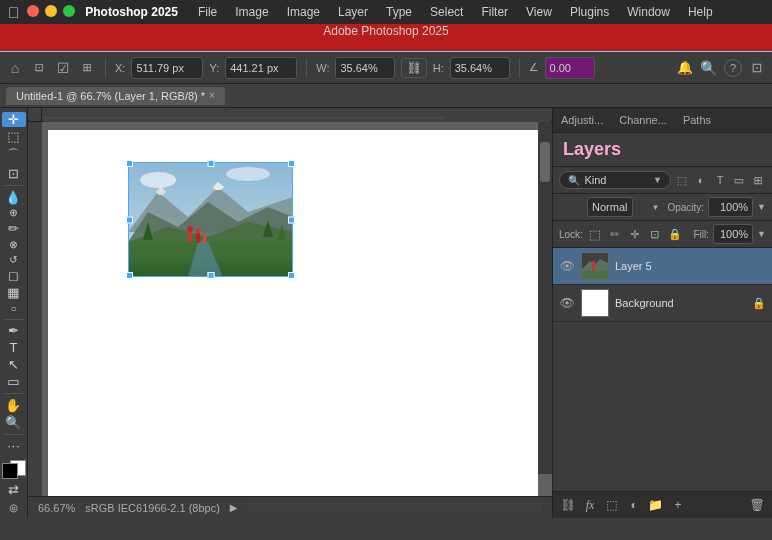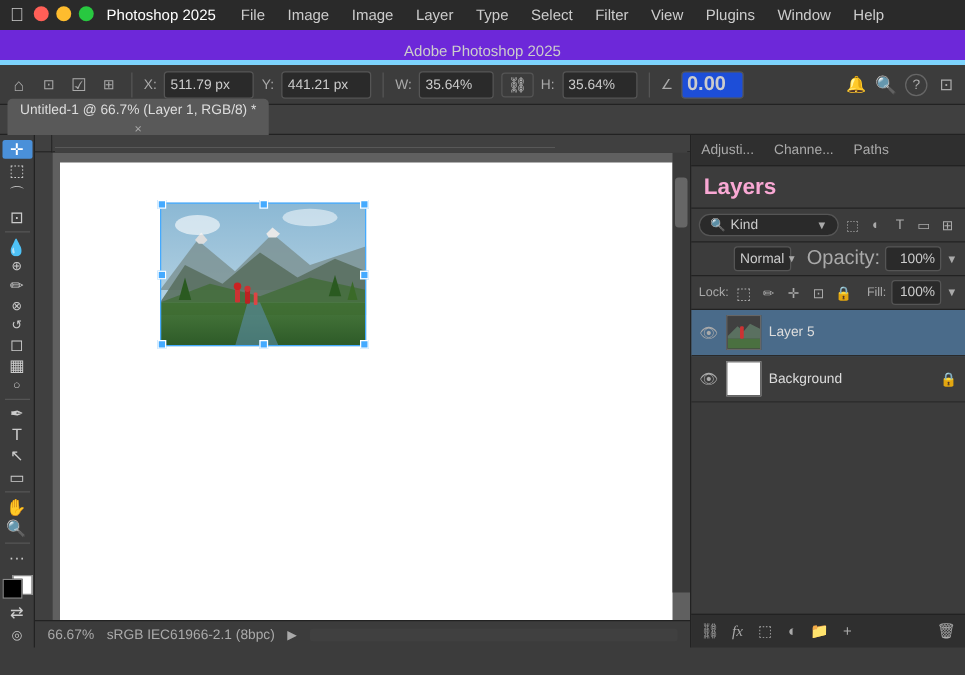--- a/index.html
+++ b/index.html
@@ -1,44 +1,44 @@
 <!DOCTYPE html>
 <html><head>
   <meta charset="utf-8">
   <style>
     * { margin: 0; padding: 0; box-sizing: border-box; }
     body { width: 772px; height: 540px; overflow: hidden; font-family: -apple-system, BlinkMacSystemFont, 'Helvetica Neue', Arial, sans-serif; font-size: 12px; background: #3c3c3c; color: #ccc; user-select: none; }
 
     
     #menubar { display: flex; align-items: center; height: 24px; background: #2a2a2a; padding: 0 8px; gap: 2px; }
-    #menubar .app-name { font-weight: 400; color: #fff; font-size: 12px; margin-right: 10px; }
+    #menubar .app-name { font-weight: 700; color: #fff; font-size: 12px; margin-right: 10px; }
     #menubar .menu-item { padding: 2px 8px; color: #ccc; font-size: 12px; cursor: pointer; border-radius: 3px; }
 
     
     .window-controls { display: flex; gap: 6px; margin-right: 8px; }
     .wc { width: 12px; height: 12px; border-radius: 50%; }
     .wc-red { background: #ff5f57; }
     .wc-yellow { background: #febc2e; }
     .wc-green { background: #28c840; }
 
     
-    #titlebar { height: 28px; background: #6d28d9; display: flex; align-items: flex-end; justify-content: center; border-bottom: 4px solid #7dd3fc; position: relative; }
+    #titlebar { height: 28px; background: #b91c1c; display: flex; align-items: flex-start; justify-content: center; border-bottom: 1px solid #7dd3fc; position: relative; }
     #titlebar .title { color: #ccc; font-size: 12px; }
 
     
     #optionsbar { height: 32px; background: #3c3c3c; border-bottom: 1px solid #222; display: flex; align-items: center; padding: 0 6px; gap: 6px; }
     .opt-icon { width: 18px; height: 18px; display: flex; align-items: center; justify-content: center; color: #aaa; font-size: 14px; }
     .opt-field { background: #2a2a2a; border: 1px solid #555; border-radius: 3px; color: #ccc; font-size: 11px; padding: 2px 4px; width: 70px; height: 22px; }
     .opt-separator { width: 1px; height: 20px; background: #555; margin: 0 3px; }
     .opt-link-btn { background: #3c3c3c; border: 1px solid #555; border-radius: 3px; color: #ccc; padding: 2px 4px; font-size: 10px; cursor: pointer; }
-    .opt-angle { background: #1d4ed8; border: 1px solid #555; border-radius: 3px; color: #ccc; font-size: 16px; padding: 2px 4px; width: 50px; height: 22px; font-weight: bold; }
+    .opt-angle { background: #701a75; border: 1px solid #555; border-radius: 3px; color: #ccc; font-size: 11px; padding: 2px 4px; width: 50px; height: 22px; }
 
     
     #tabbar { height: 24px; background: #404040; border-bottom: 1px solid #222; display: flex; align-items: center; padding: 0 6px; }
-    .tab { display: flex; align-items: center; gap: 4px; background: #595959; border-radius: 4px 4px 0 0; padding: 3px 10px; font-size: 11px; color: #ddd; flex-direction: column; }
+    .tab { display: flex; align-items: center; gap: 4px; background: #595959; border-radius: 4px 4px 0 0; padding: 3px 10px; font-size: 11px; color: #ddd; }
     .tab-close { color: #aaa; cursor: pointer; font-size: 10px; }
 
     
     #main { display: flex; height: calc(540px - 24px - 28px - 32px - 24px - 22px); }
 
     
     #toolbar { width: 28px; background: #3c3c3c; border-right: 1px solid #222; display: flex; flex-direction: column; align-items: center; padding: 4px 0; gap: 2px; overflow: hidden; }
     .tool-btn { width: 24px; height: 24px; display: flex; align-items: center; justify-content: center; color: #ccc; cursor: pointer; border-radius: 2px; font-size: 13px; position: relative; }
     .tool-btn.active { background: #4a90d9; color: #fff; }
     .tool-separator { width: 20px; height: 1px; background: #555; margin: 2px 0; }
@@ -57,21 +57,21 @@
     #layers-panel { flex: 1; display: flex; flex-direction: column; }
     #layers-title { padding: 6px 10px; font-size: 18px; font-weight: 600; color: #f9a8d4; border-bottom: 1px solid #222; }
     #layers-toolbar { display: flex; align-items: center; padding: 4px 6px; gap: 3px; border-bottom: 1px solid #222; }
     .layers-filter { flex: 1; background: #2a2a2a; border: 1px solid #555; border-radius: 10px; padding: 2px 8px; font-size: 11px; color: #ccc; display: flex; align-items: center; gap: 4px; }
     .layers-filter-icon { color: #aaa; font-size: 10px; }
     .layer-filter-icons { display: flex; gap: 3px; }
     .lfi { width: 16px; height: 16px; display: flex; align-items: center; justify-content: center; color: #aaa; font-size: 11px; cursor: pointer; }
 
     #blend-bar { display: flex; align-items: center; padding: 3px 6px; gap: 4px; border-bottom: 1px solid #222; }
     .blend-select { background: #2a2a2a; border: 1px solid #555; border-radius: 3px; color: #ccc; font-size: 11px; padding: 1px 4px; flex: 1; height: 20px; appearance: none; cursor: pointer; }
-    .blend-label { font-size: 16px; color: #aaa; }
+    .blend-label { font-size: 10px; color: #aaa; }
     .blend-value { background: #2a2a2a; border: 1px solid #555; border-radius: 3px; color: #ccc; font-size: 11px; padding: 1px 4px; width: 50px; height: 20px; text-align: right; }
 
     #lock-bar { display: flex; align-items: center; padding: 3px 6px; gap: 4px; border-bottom: 1px solid #222; justify-content: space-between; }
     .lock-label { font-size: 10px; color: #aaa; }
     .lock-icons { display: flex; gap: 4px; flex: 1; }
     .lock-icon { width: 16px; height: 16px; display: flex; align-items: center; justify-content: center; color: #aaa; font-size: 11px; cursor: pointer; }
     .fill-label { font-size: 10px; color: #aaa; }
     .fill-value { background: #2a2a2a; border: 1px solid #555; border-radius: 3px; color: #ccc; font-size: 11px; padding: 1px 4px; width: 50px; height: 20px; text-align: right; }
 
     #layers-list { flex: 1; overflow-y: auto; }

